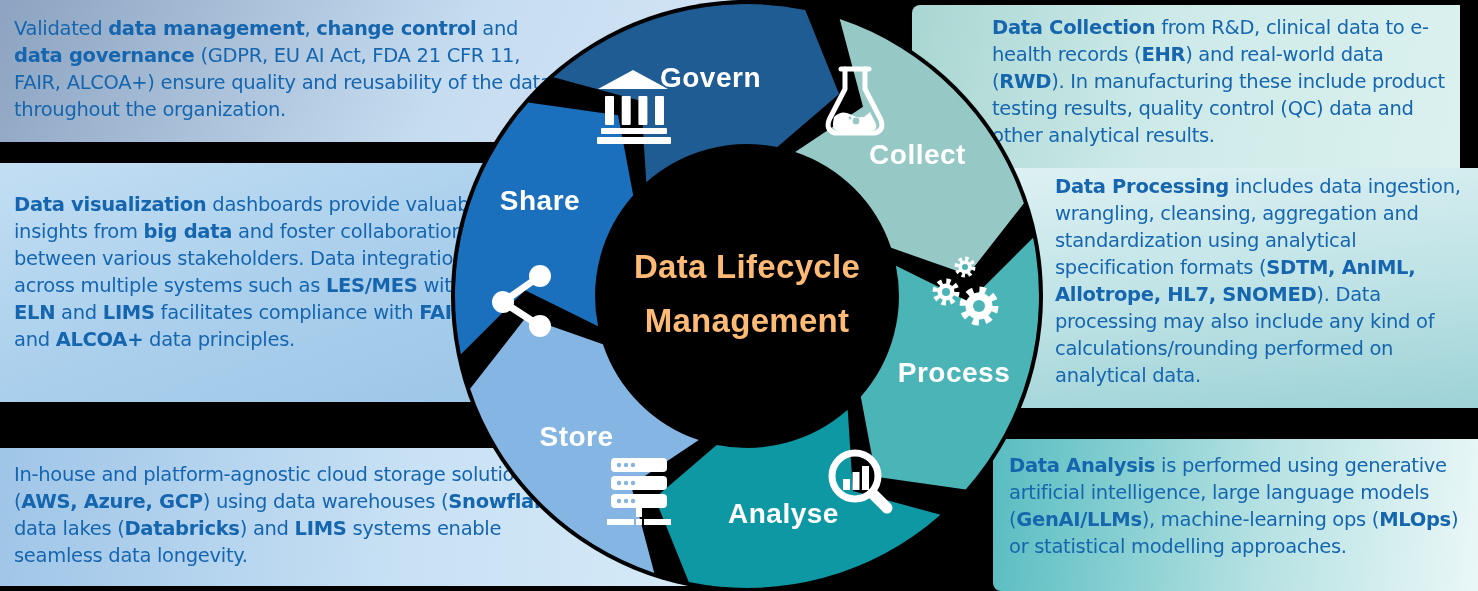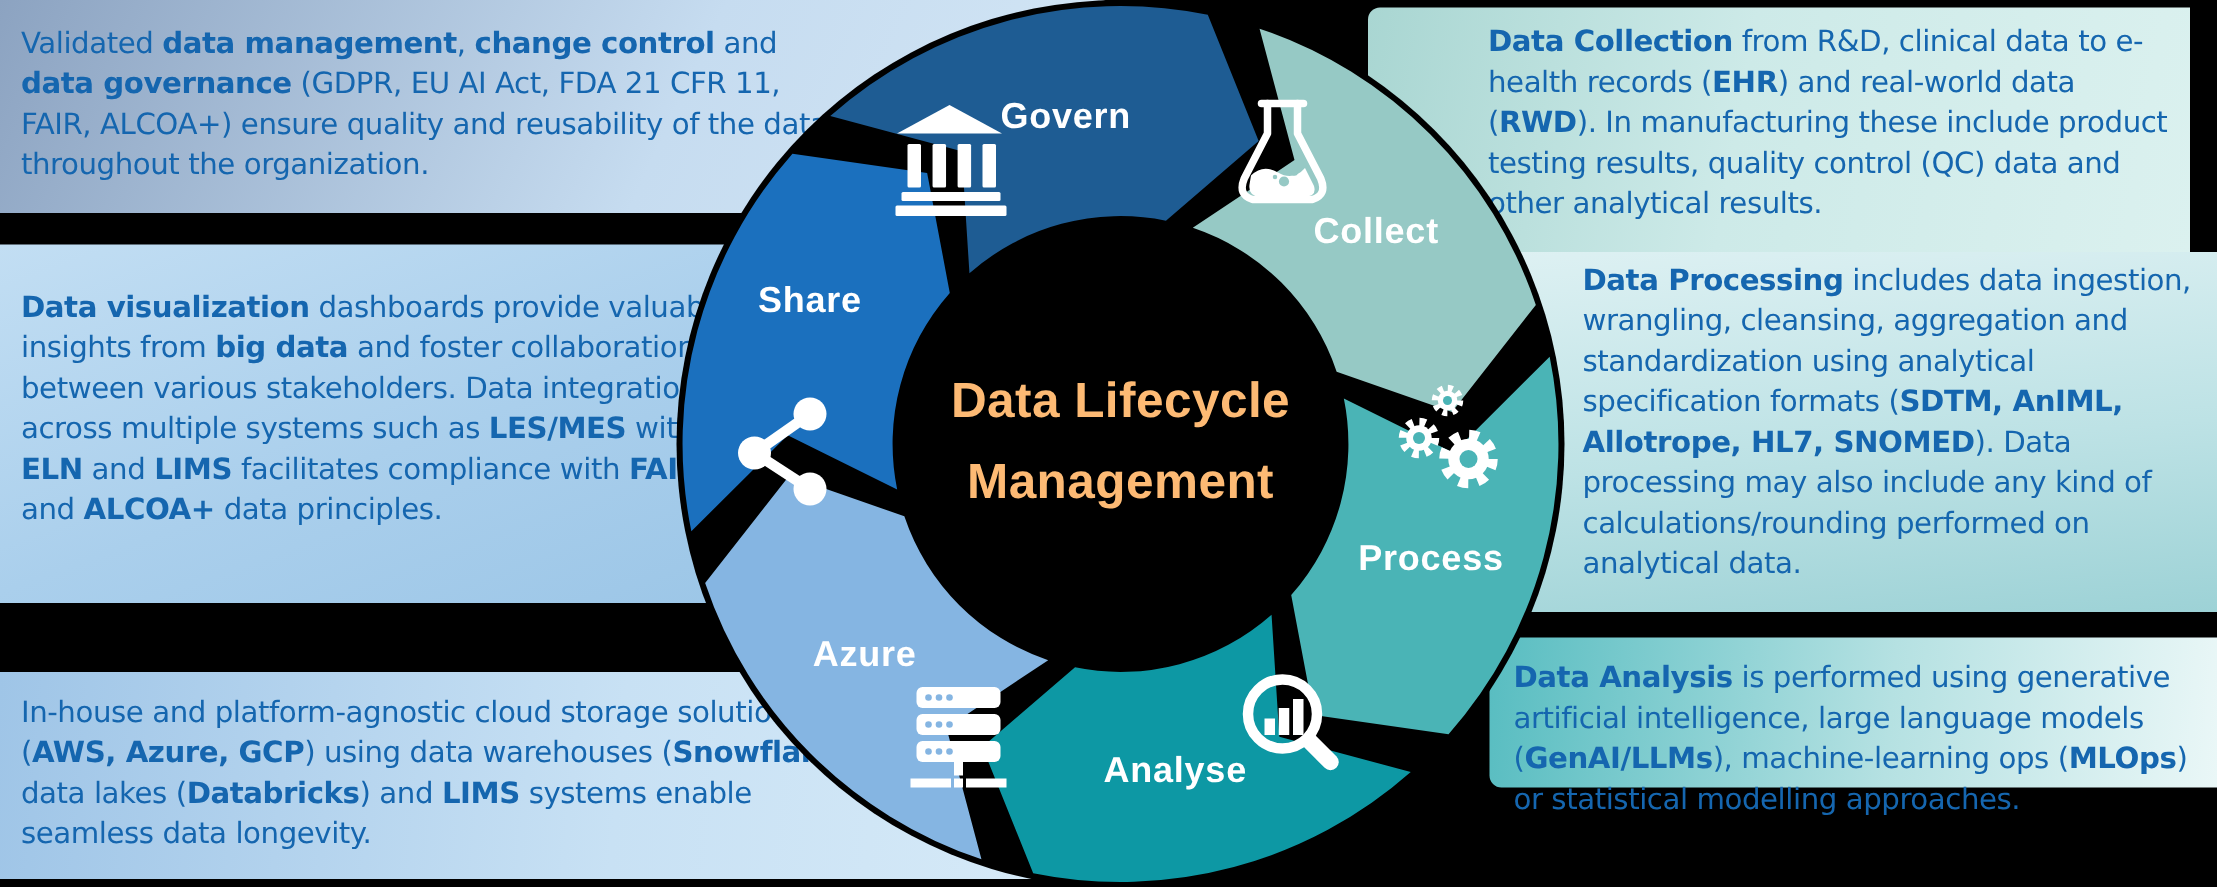--- a/index.html
+++ b/index.html
@@ -16,27 +16,27 @@
   .panel-ml .txt{padding:28px 0 0 14px;width:475px;}
   .panel-bl{left:0;top:448px;width:748px;height:138px;border-radius:0 8px 8px 0;
             background:linear-gradient(95deg,#9fc5e7 0%,#c8e1f4 55%,#d8ebf8 100%);}
   .panel-bl .txt{padding:13px 0 0 14px;width:575px;}
   .panel-tr{left:912px;top:5px;width:548px;height:171px;border-radius:8px 0 0 8px;
             background:linear-gradient(100deg,#a9d6d2 0%,#cdeae8 45%,#dbf1ef 100%);}
   .panel-tr .txt{padding:9px 0 0 80px;width:468px;}
   .panel-mr{left:955px;top:168px;width:523px;height:240px;border-radius:8px 0 0 8px;
             background:linear-gradient(175deg,#def1f3 0%,#bde2e5 55%,#9dd2d6 100%);}
   .panel-mr .txt{padding:5px 0 0 100px;width:415px;}
-  .panel-br{left:993px;top:425px;width:485px;height:100px;border-radius:8px 0 0 8px;
+  .panel-br{left:993px;top:439px;width:485px;height:152px;border-radius:8px 0 0 8px;
             background:linear-gradient(95deg,#58bdc1 0%,#b5e1e2 55%,#eaf7f7 100%);}
   .panel-br .txt{padding:13px 0 0 16px;width:470px;}
   #ring{position:absolute;left:0;top:0;z-index:1;}
   .seg-label{position:absolute;z-index:2;width:140px;height:32px;line-height:32px;
              text-align:center;color:#fff;font-family:"Liberation Sans",sans-serif;
-             font-weight:700;font-size:24px;letter-spacing:0.5px;}
+             font-weight:700;font-size:28px;letter-spacing:0.5px;}
   .icon{position:absolute;z-index:2;width:80px;height:80px;}
   #center-title{position:absolute;z-index:2;left:587px;top:240px;width:320px;
                 text-align:center;color:#fdba74;font-family:"Liberation Sans",sans-serif;
                 font-weight:800;font-size:33px;line-height:54px;letter-spacing:0.3px;}
 </style>
 </head>
 <body>
 
 <div id="stage">
 
@@ -71,21 +71,21 @@
 
   <div id="center-title">
     <div>Data Lifecycle</div>
     <div>Management</div>
   </div>
 
   <div class="seg-label" style="left: 640.5px; top: 62px;">Govern</div>
   <div class="seg-label" style="left: 847.5px; top: 139.4px; text-align: center;">Collect</div>
   <div class="seg-label" style="left: 713.5px; top: 498px;">Analyse</div>
   <div class="seg-label" style="left: 884px; top: 357.4px;">Process</div>
-  <div class="seg-label" style="left: 506.5px; top: 420.6px;">Azure</div>
+  <div class="seg-label" style="left: 506.5px; top: 420.6px;">Store</div>
   <div class="seg-label" style="left: 470px; top: 185px;">Share</div>
 
   <div class="icon" style="left: 592.7px; top: 65.7px;">
     <svg width="80" height="80" viewBox="0 0 80 80">
       <polygon points="40,4 75,23 5,23" fill="#fff"></polygon>
       <rect x="12" y="30" width="9" height="29" rx="1" fill="#fff"></rect>
       <rect x="28.7" y="30" width="9" height="29" rx="1" fill="#fff"></rect>
       <rect x="45.4" y="30" width="9" height="29" rx="1" fill="#fff"></rect>
       <rect x="62" y="30" width="9" height="29" rx="1" fill="#fff"></rect>
       <rect x="8" y="62" width="66" height="6" rx="1" fill="#fff"></rect>

